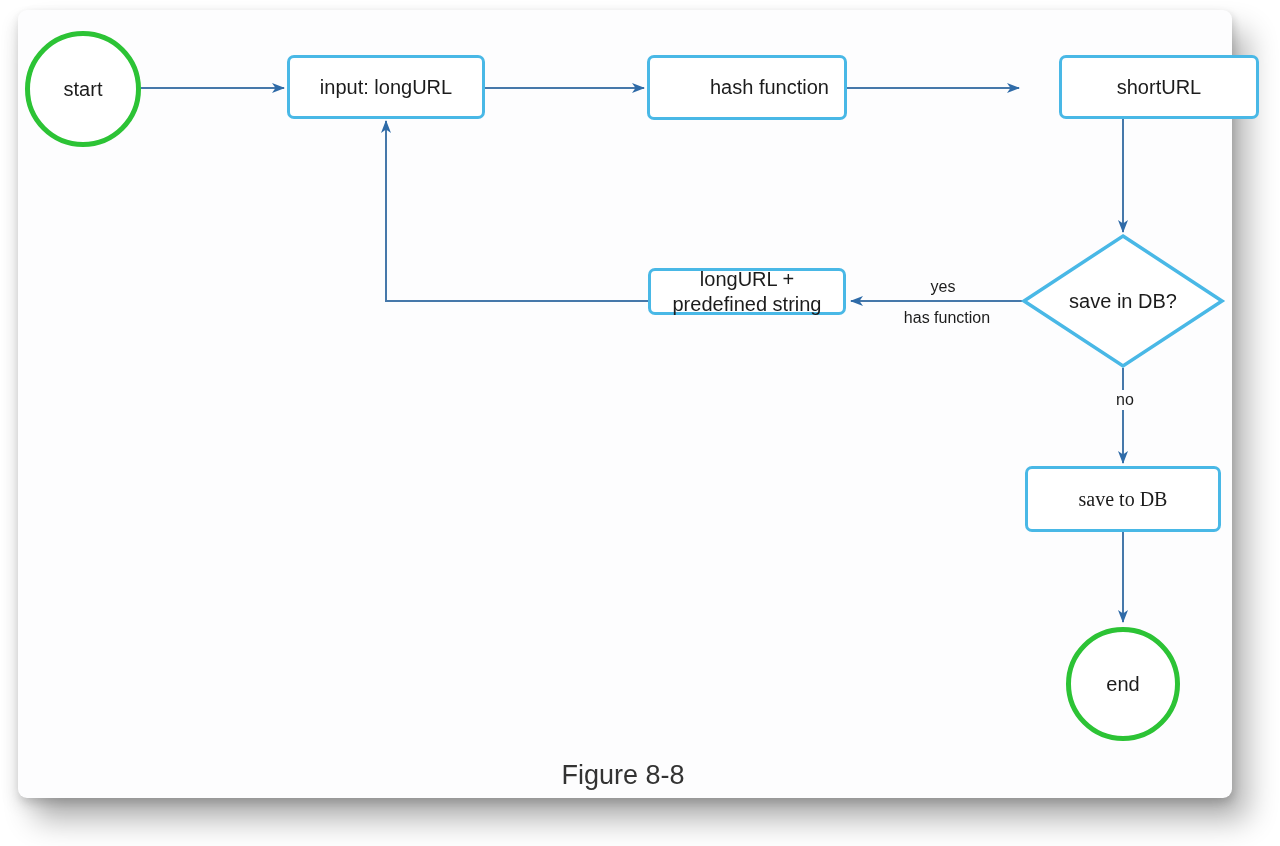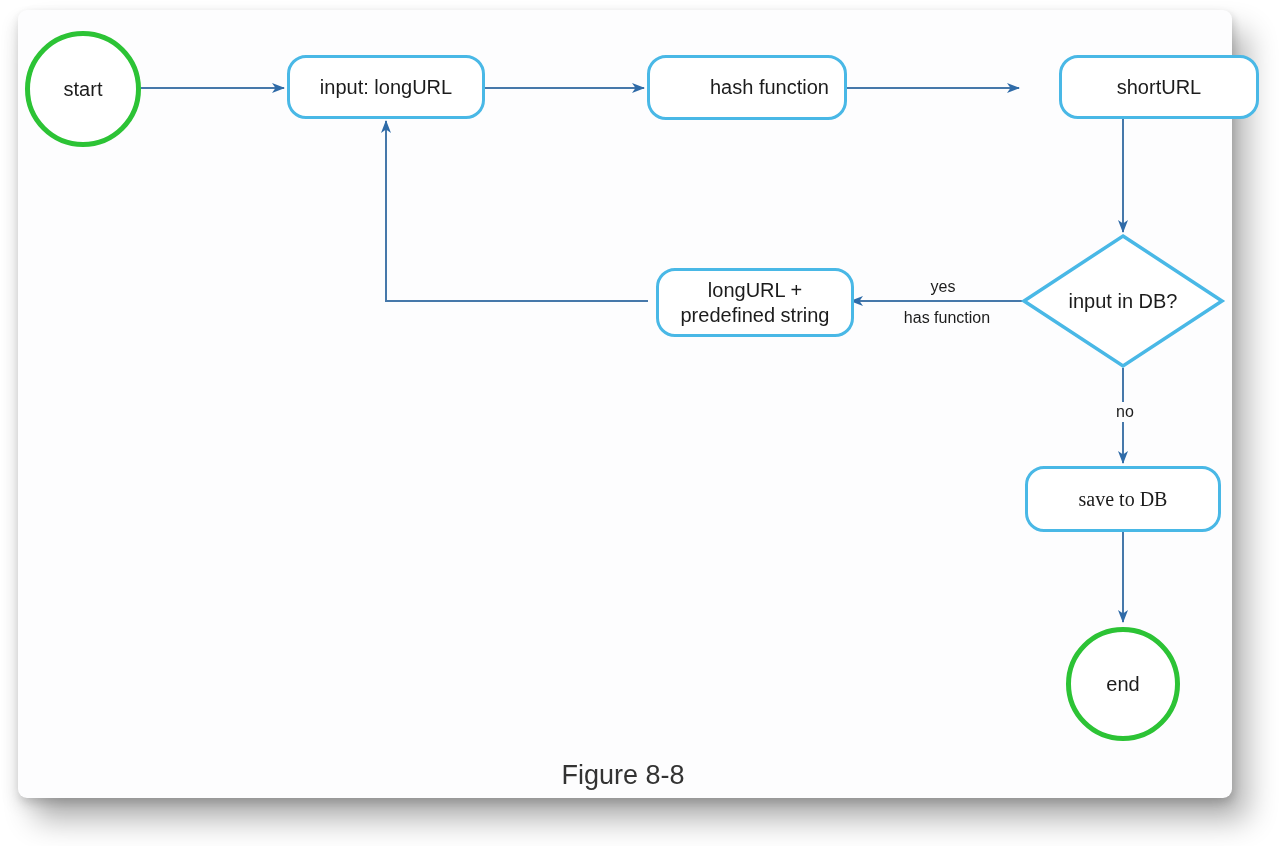--- a/index.html
+++ b/index.html
@@ -49,21 +49,21 @@
     justify-content: center;
     text-align: center;
     background: var(--node-fill, #ffffff);
     color: var(--node-text, #1c1c1c);
     font-size: 20px;
     line-height: 1.25;
     white-space: pre-line;
   }
   .rect {
     border: 3px solid var(--box-border, #49b8e6);
-    border-radius: 19px;
+    border-radius: 7px;
   }
   .circle {
     border: 5px solid var(--terminal-border, #2cc335);
     border-radius: 50%;
   }
   .node.diamond-text {
     background: transparent;
     border: none;
   }
   .edge-label {
@@ -121,37 +121,37 @@
 
   <div class="node rect" style="left:629px; top:45px; width:200px; height:65px;padding-left:45px;">
     <span>hash function</span>
   </div>
 
   <div class="node rect" style="left:1005px; top:45px; width:200px; height:64px;margin-left:36px;">
     <span>shortURL</span>
   </div>
 
   <div class="node diamond-text" style="left:1006px; top:226px; width:198px; height:130px;">
-    <span>input in DB?</span>
+    <span>save in DB?</span>
   </div>
 
-  <div class="node rect" style="left:630px; top:258px; width:198px; height:69px;margin-left:8px;">
+  <div class="node rect" style="left:630px; top:258px; width:198px; height:47px;">
     <span>longURL +
 predefined string</span>
   </div>
 
   <div class="node rect" style="left:1007px; top:456px; width:196px; height:66px;font-family:Liberation Serif, serif;">
     <span>save to DB</span>
   </div>
 
   <div class="node circle" style="left:1048px; top:617px; width:114px; height:114px;">
     <span>end</span>
   </div>
 
   <div class="edge-label" style="left:925px; top:277px;">yes</div>
 
   <div class="edge-label" style="left:929px; top:308px;">has function</div>
 
-  <div class="edge-label masked" style="left:1107px; top:402px;">no</div>
+  <div class="edge-label masked" style="left:1107px; top:390px;">no</div>
 
   <div class="caption">Figure 8-8</div>
 
 </div>
 
 </body></html>

